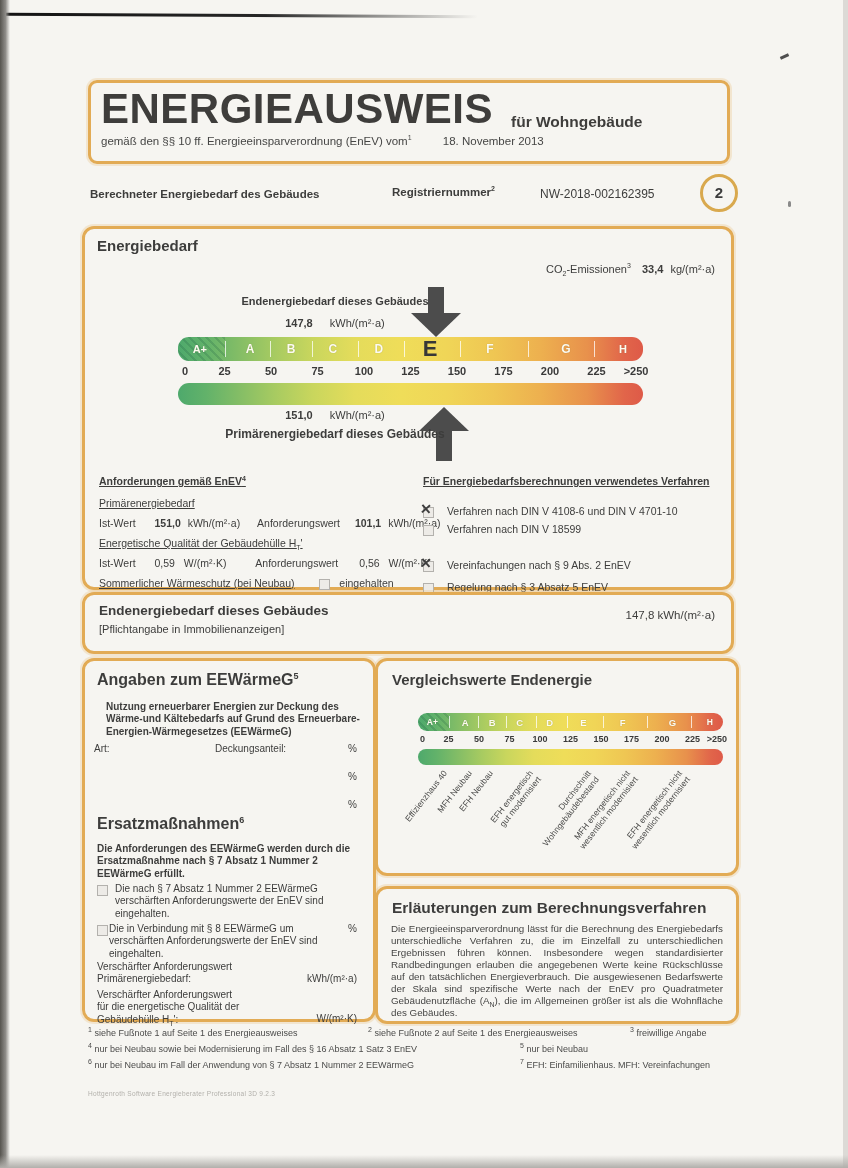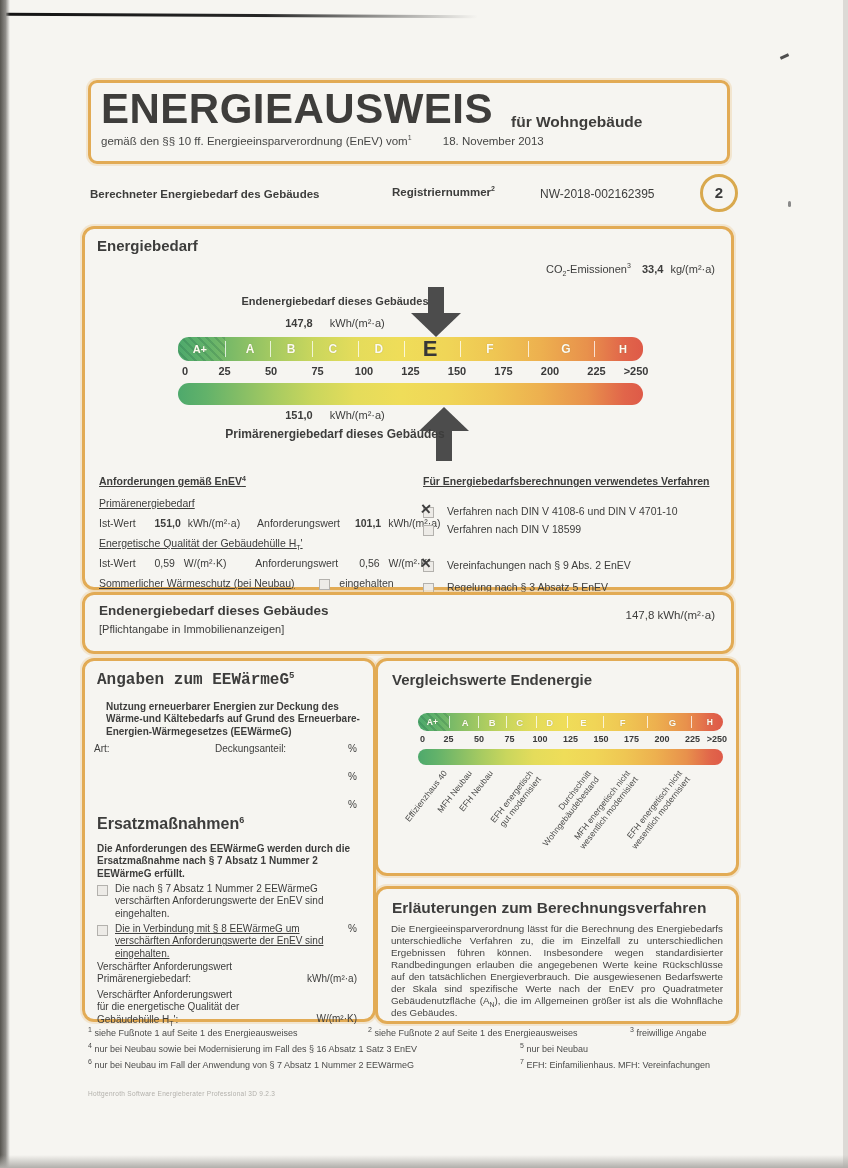--- a/index.html
+++ b/index.html
@@ -190,41 +190,41 @@
     </div>
   </div>
 
   <div class="box" style="left:82px;top:592px;width:646px;height:56px;">
     <span class="abs b" style="left:14px;top:8px;font-size:13.5px;">Endenergiebedarf dieses Gebäudes</span>
     <span class="abs" style="left:14px;top:28px;font-size:11px;">[Pflichtangabe in Immobilienanzeigen]</span>
     <span class="abs" style="right:16px;top:14px;font-size:11.5px;">147,8 kWh/(m²·a)</span>
   </div>
 
   <div class="box" style="left:82px;top:658px;width:288px;height:358px;">
-    <span class="abs b" style="left:12px;top:10px;font-size:16px;font-family:Liberation Mono, monospace;">
+    <span class="abs b" style="left:12px;top:10px;font-size:16px;">
       <span>Angaben zum EEWärmeG</span><sup class="fn" style="font-size:9px;">5</sup>
     </span>
     <div class="abs b small" style="left:12px;top:40px;width:262px;margin-left:9px;">Nutzung erneuerbarer Energien zur Deckung des Wärme-und Kältebedarfs auf Grund des Erneuerbare-Energien-Wärmegesetzes (EEWärmeG)</div>
     <span class="abs" style="left:9px;top:82px;font-size:10px;">Art:</span>
     <span class="abs" style="left:130px;top:82px;font-size:10px;">Deckungsanteil:</span>
     <span class="abs" style="right:16px;top:82px;font-size:10px;">%</span>
     <span class="abs" style="right:16px;top:110px;font-size:10px;">%</span>
     <span class="abs" style="right:16px;top:138px;font-size:10px;">%</span>
 
     <span class="abs b" style="left:12px;top:154px;font-size:16px;">
       <span>Ersatzmaßnahmen</span><sup class="fn" style="font-size:9px;">6</sup>
     </span>
     <div class="abs b small" style="left:12px;top:182px;width:262px;">Die Anforderungen des EEWärmeG werden durch die Ersatzmaßnahme nach § 7 Absatz 1 Nummer 2 EEWärmeG erfüllt.</div>
     <div class="abs" style="left:12px;top:222px;width:252px;">
       <span class="chk" style="position:absolute;left:0;top:2px;"></span>
       <div class="small" style="margin-left:18px;">Die nach § 7 Absatz 1 Nummer 2 EEWärmeG verschärften Anforderungswerte der EnEV sind eingehalten.</div>
     </div>
     <div class="abs" style="left:12px;top:262px;width:240px;">
       <span class="chk" style="position:absolute;left:0;top:2px;"></span>
-      <div class="small" style="margin-left:18px;text-decoration:underline;">Die in Verbindung mit § 8 EEWärmeG um verschärften Anforderungswerte der EnEV sind eingehalten.</div>
+      <div class="small" style="margin-left:12px;">Die in Verbindung mit § 8 EEWärmeG um verschärften Anforderungswerte der EnEV sind eingehalten.</div>
     </div>
     <span class="abs" style="right:16px;top:262px;font-size:10px;">%</span>
     <div class="abs small" style="left:12px;top:300px;width:200px;">
       <div>Verschärfter Anforderungswert</div>
       <div>Primärenergiebedarf:</div>
     </div>
     <span class="abs" style="right:16px;top:312px;font-size:10px;">kWh/(m²·a)</span>
     <div class="abs small" style="left:12px;top:328px;width:210px;">
       <div>Verschärfter Anforderungswert</div>
       <div>für die energetische Qualität der</div>

